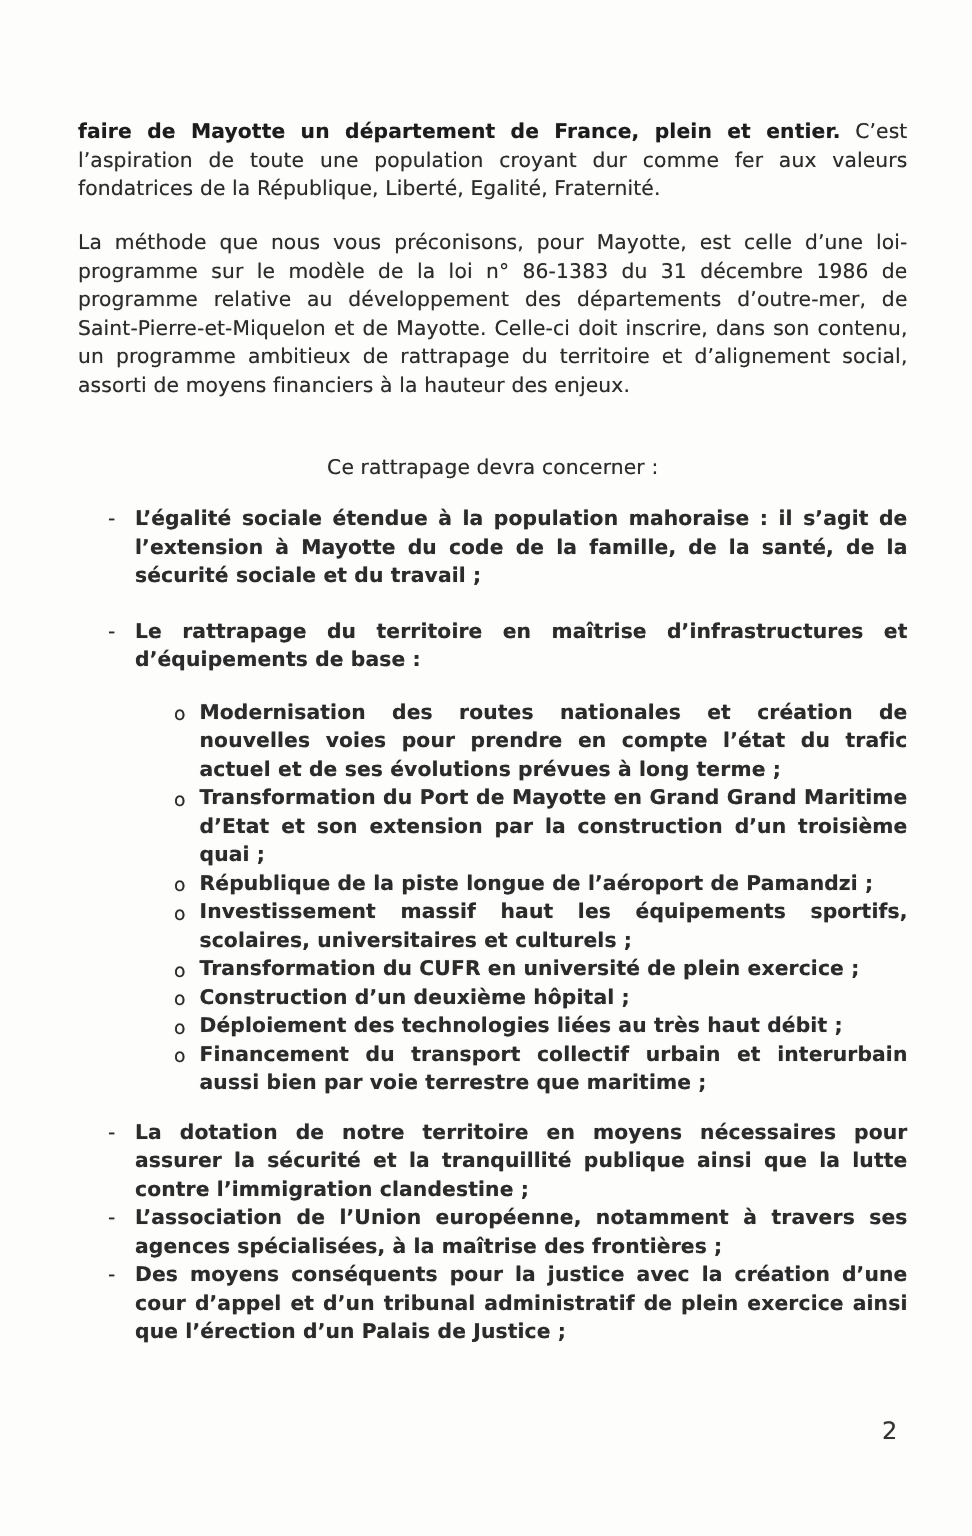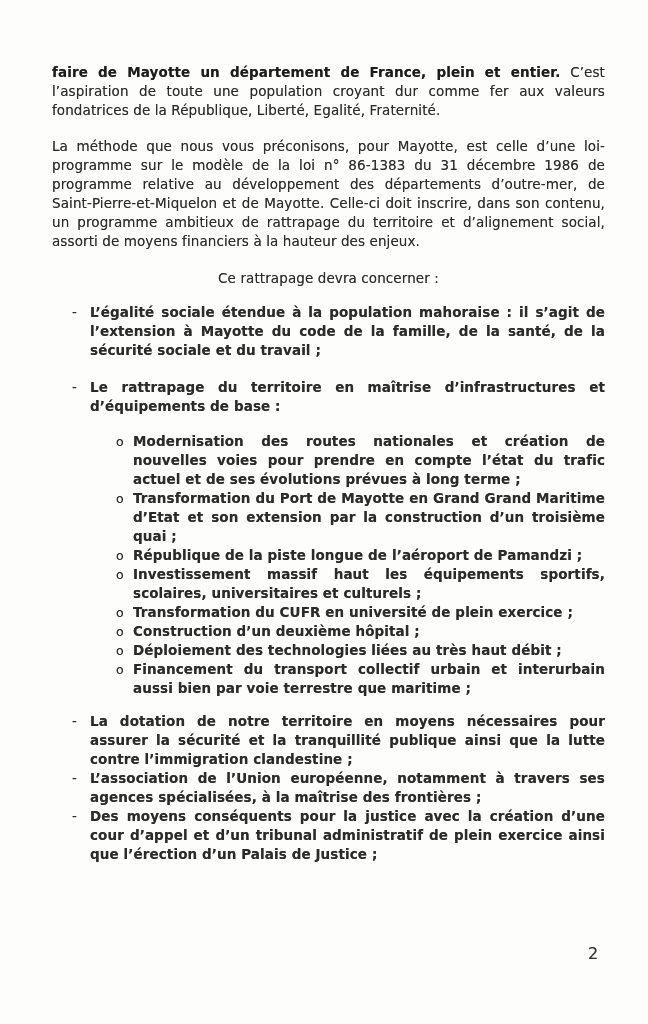--- a/index.html
+++ b/index.html
@@ -9,31 +9,31 @@
   }
   .page {
     position: relative;
     width: 648px;
     height: 1024px;
     background: #fdfdfc;
     overflow: hidden;
     font-family: "DejaVu Sans", "Liberation Sans", sans-serif;
     color: #2b2b2b;
     box-sizing: border-box;
-    padding: 63px 43px 0 52px;
+    padding: 79px 43px 0 52px;
     font-size: 13.5px;
     line-height: 19px;
     letter-spacing: 0.1px;
     text-shadow: 0 0 0.5px rgba(40,40,40,0.55);
   }
   .para {
     margin: 0 0 17px 0;
     text-align: justify;
   }
-  .para.last-of-block { margin-bottom: 18px; }
+  .para.last-of-block { margin-bottom: 36px; }
   .lead-in {
     margin: 0 0 15px 0;
     text-align: center;
   }
   strong.bold-lead { font-weight: bold; color: #1c1c1c; }
 
   .bullet-row {
     display: flex;
     align-items: flex-start;
   }

